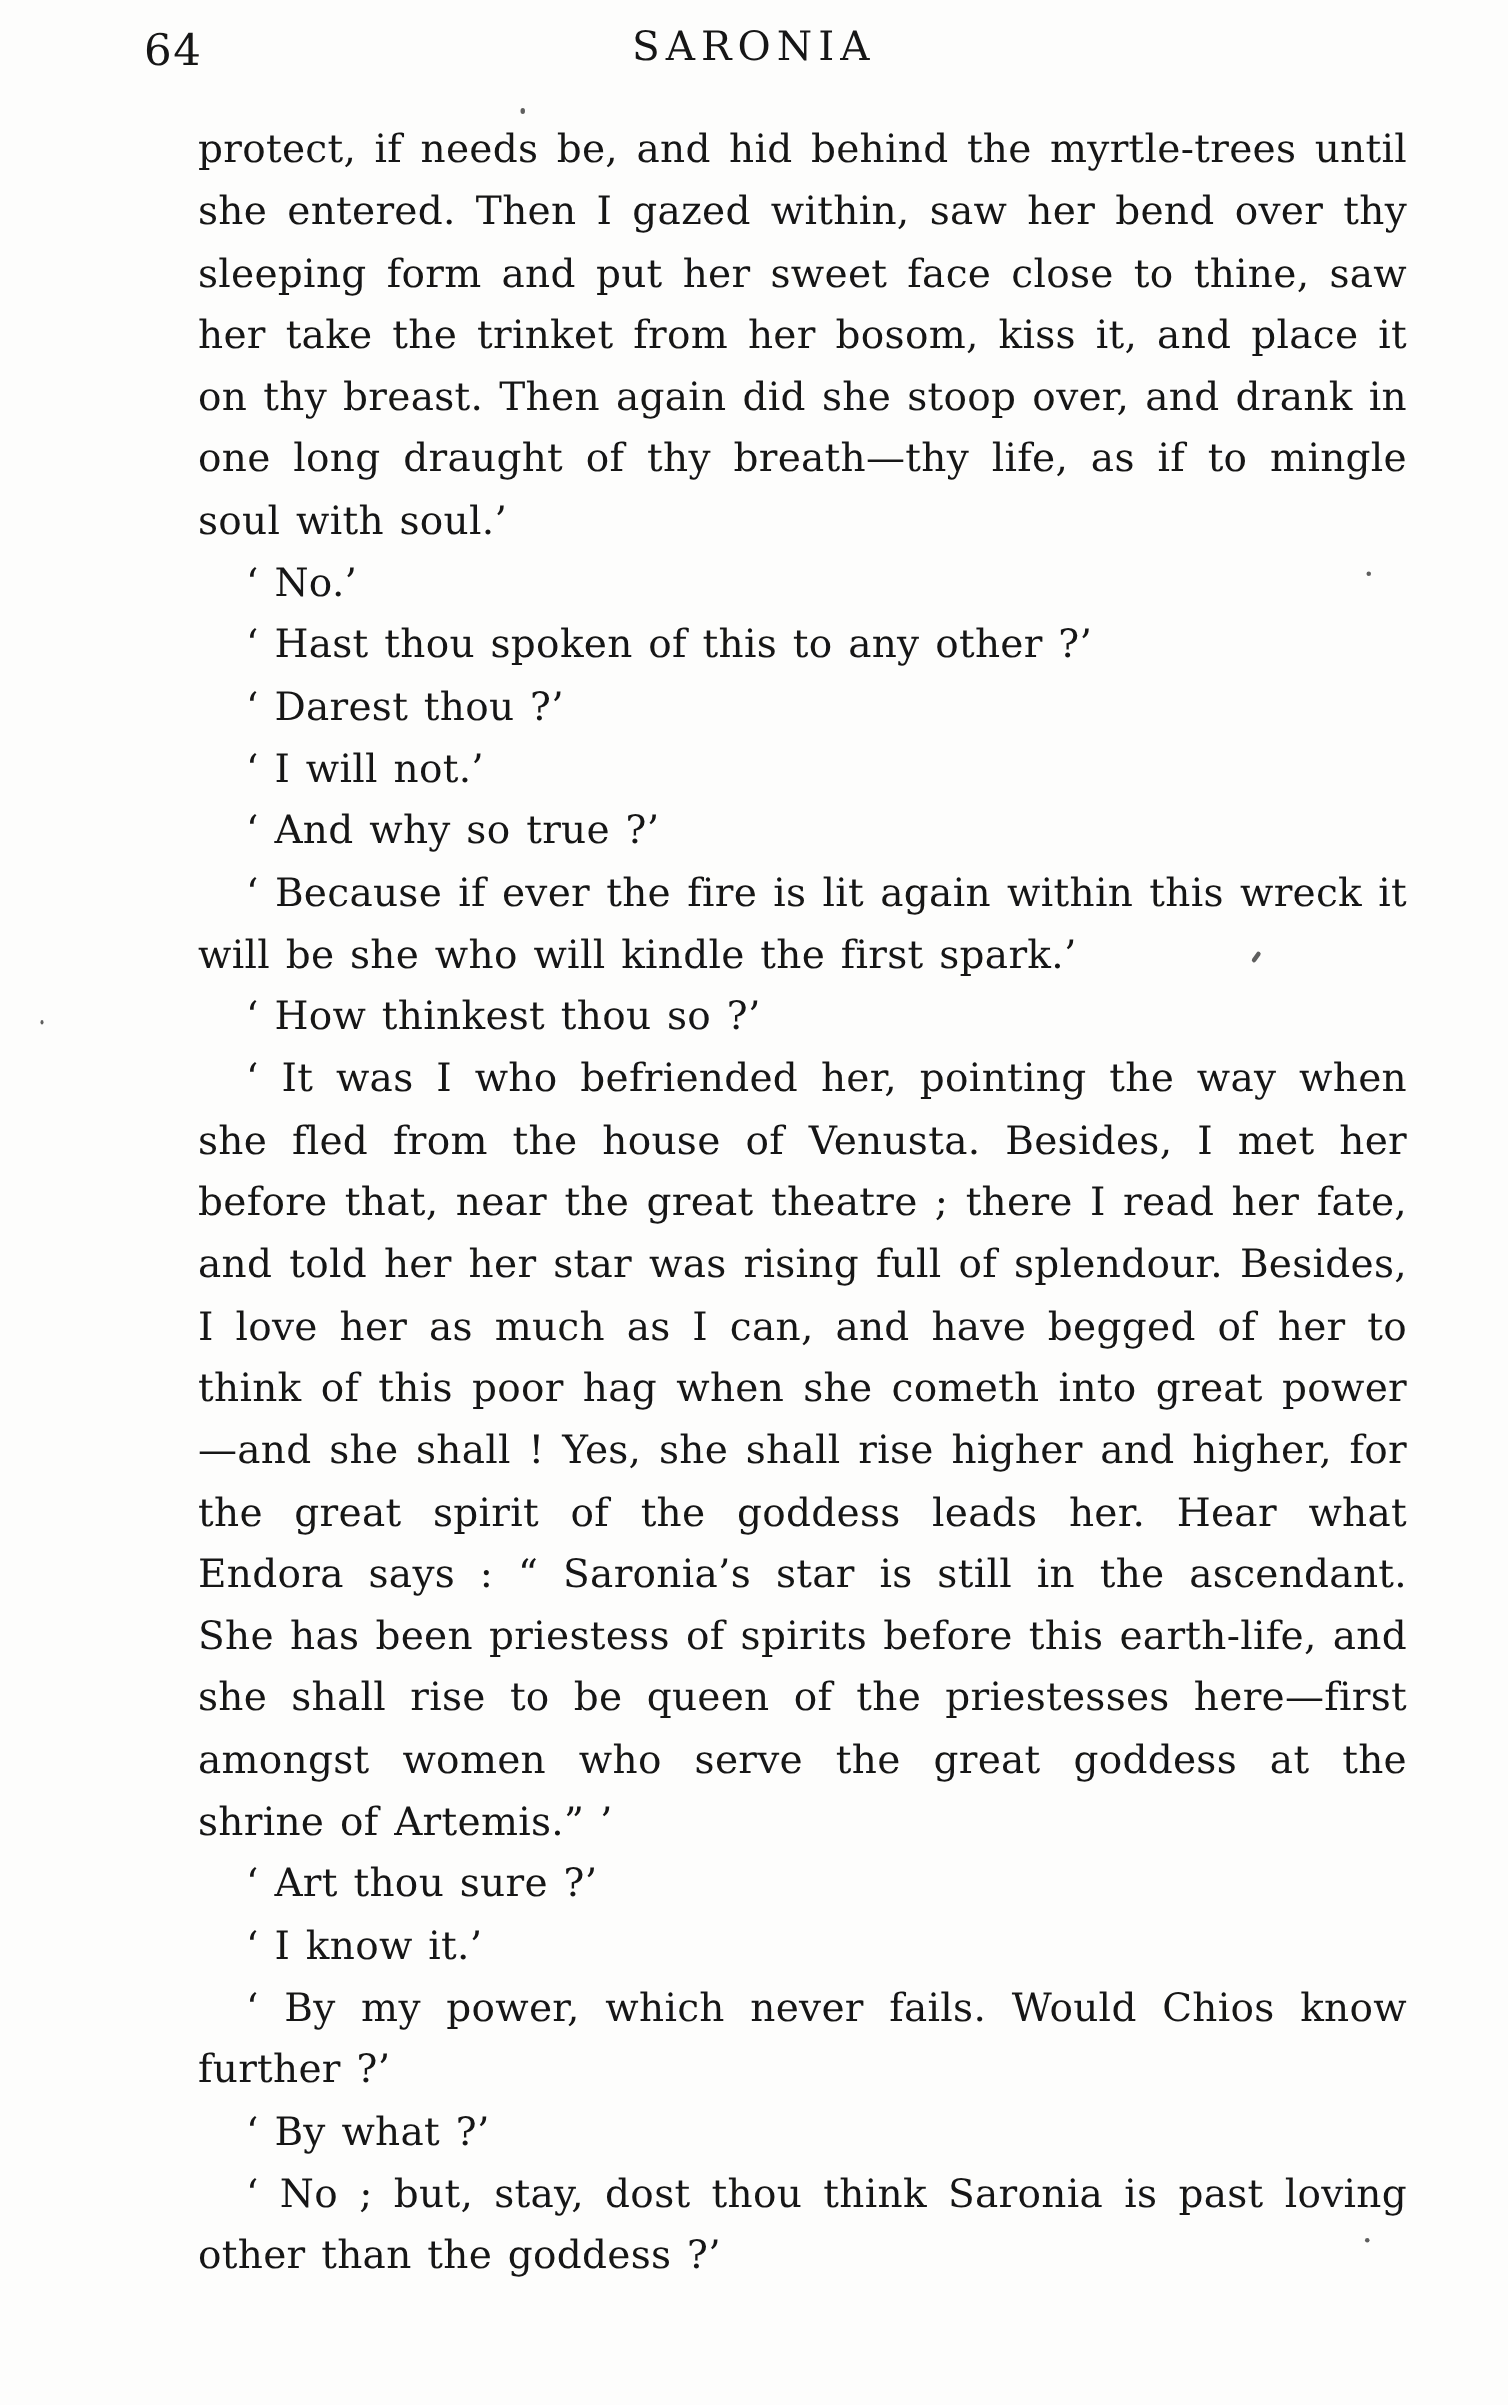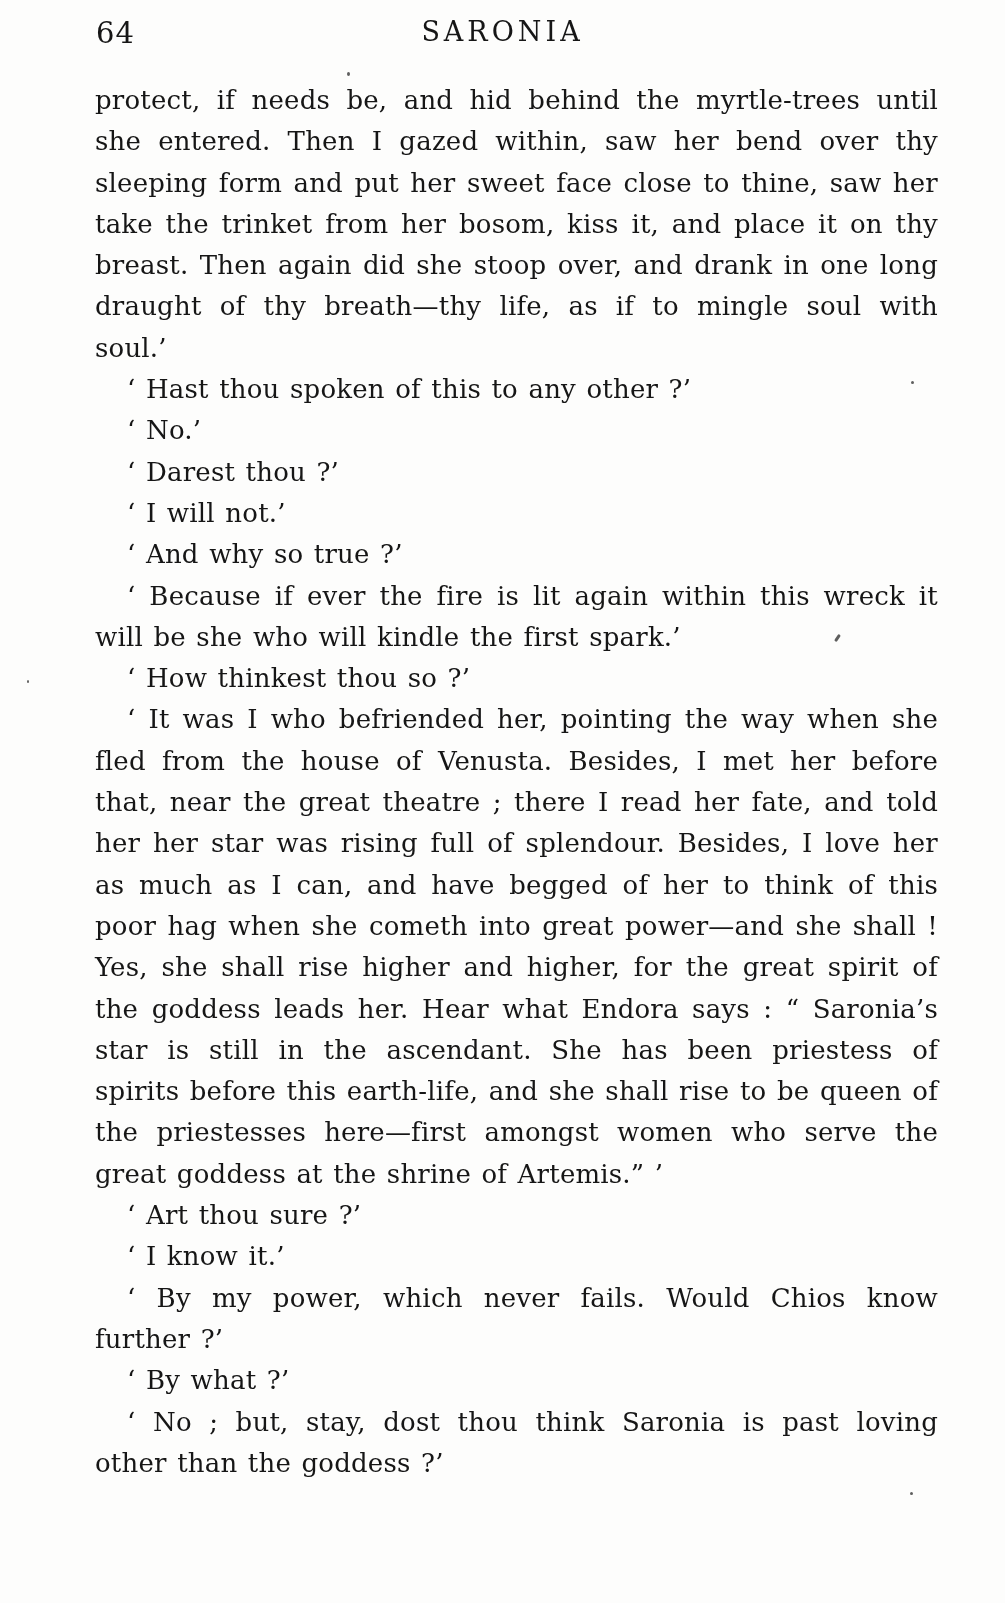--- a/index.html
+++ b/index.html
@@ -43,20 +43,21 @@
     top: 80px;
     width: 843px;
     font-size: 26px;
     line-height: 41.3px;
     text-align: justify;
     letter-spacing: 0.2px;
     word-spacing: 2px;
   }
   .para {
     text-indent: 32px;
+    margin-left: 37px;
   }
   .para.continuation {
     text-indent: 0;
   }
   
   .speck {
     position: absolute;
     background: #2a2a2a;
     border-radius: 50%;
     opacity: 0.75;
@@ -72,22 +73,22 @@
 
 <div class="page">
 
   <div class="running-head">
     <span class="page-number">64</span>
     <span class="book-title">SARONIA</span>
   </div>
 
   <div class="body-text">
     <p class="para continuation">protect, if needs be, and hid behind the myrtle-trees until she entered.  Then I gazed within, saw her bend over thy sleeping form and put her sweet face close to thine, saw her take the trinket from her bosom, kiss it, and place it on thy breast.  Then again did she stoop over, and drank in one long draught of thy breath—thy life, as if to mingle soul with soul.’</p>
+    <p class="para">‘ No.’</p>
     <p class="para">‘ Hast thou spoken of this to any other ?’</p>
-    <p class="para">‘ No.’</p>
     <p class="para">‘ Darest thou ?’</p>
     <p class="para">‘ I will not.’</p>
     <p class="para">‘ And why so true ?’</p>
     <p class="para">‘ Because if ever the fire is lit again within this wreck it will be she who will kindle the first spark.’</p>
     <p class="para">‘ How thinkest thou so ?’</p>
     <p class="para">‘ It was I who befriended her, pointing the way when she fled from the house of Venusta.  Besides, I met her before that, near the great theatre ; there I read her fate, and told her her star was rising full of splendour.  Besides, I love her as much as I can, and have begged of her to think of this poor hag when she cometh into great power—and she shall !  Yes, she shall rise higher and higher, for the great spirit of the goddess leads her.  Hear what Endora says : “ Saronia’s star is still in the ascendant.  She has been priestess of spirits before this earth-life, and she shall rise to be queen of the priestesses here—first amongst women who serve the great goddess at the shrine of Artemis.” ’</p>
     <p class="para">‘ Art thou sure ?’</p>
     <p class="para">‘ I know it.’</p>
     <p class="para">‘ By my power, which never fails.  Would Chios know further ?’</p>
     <p class="para">‘ By what ?’</p>

